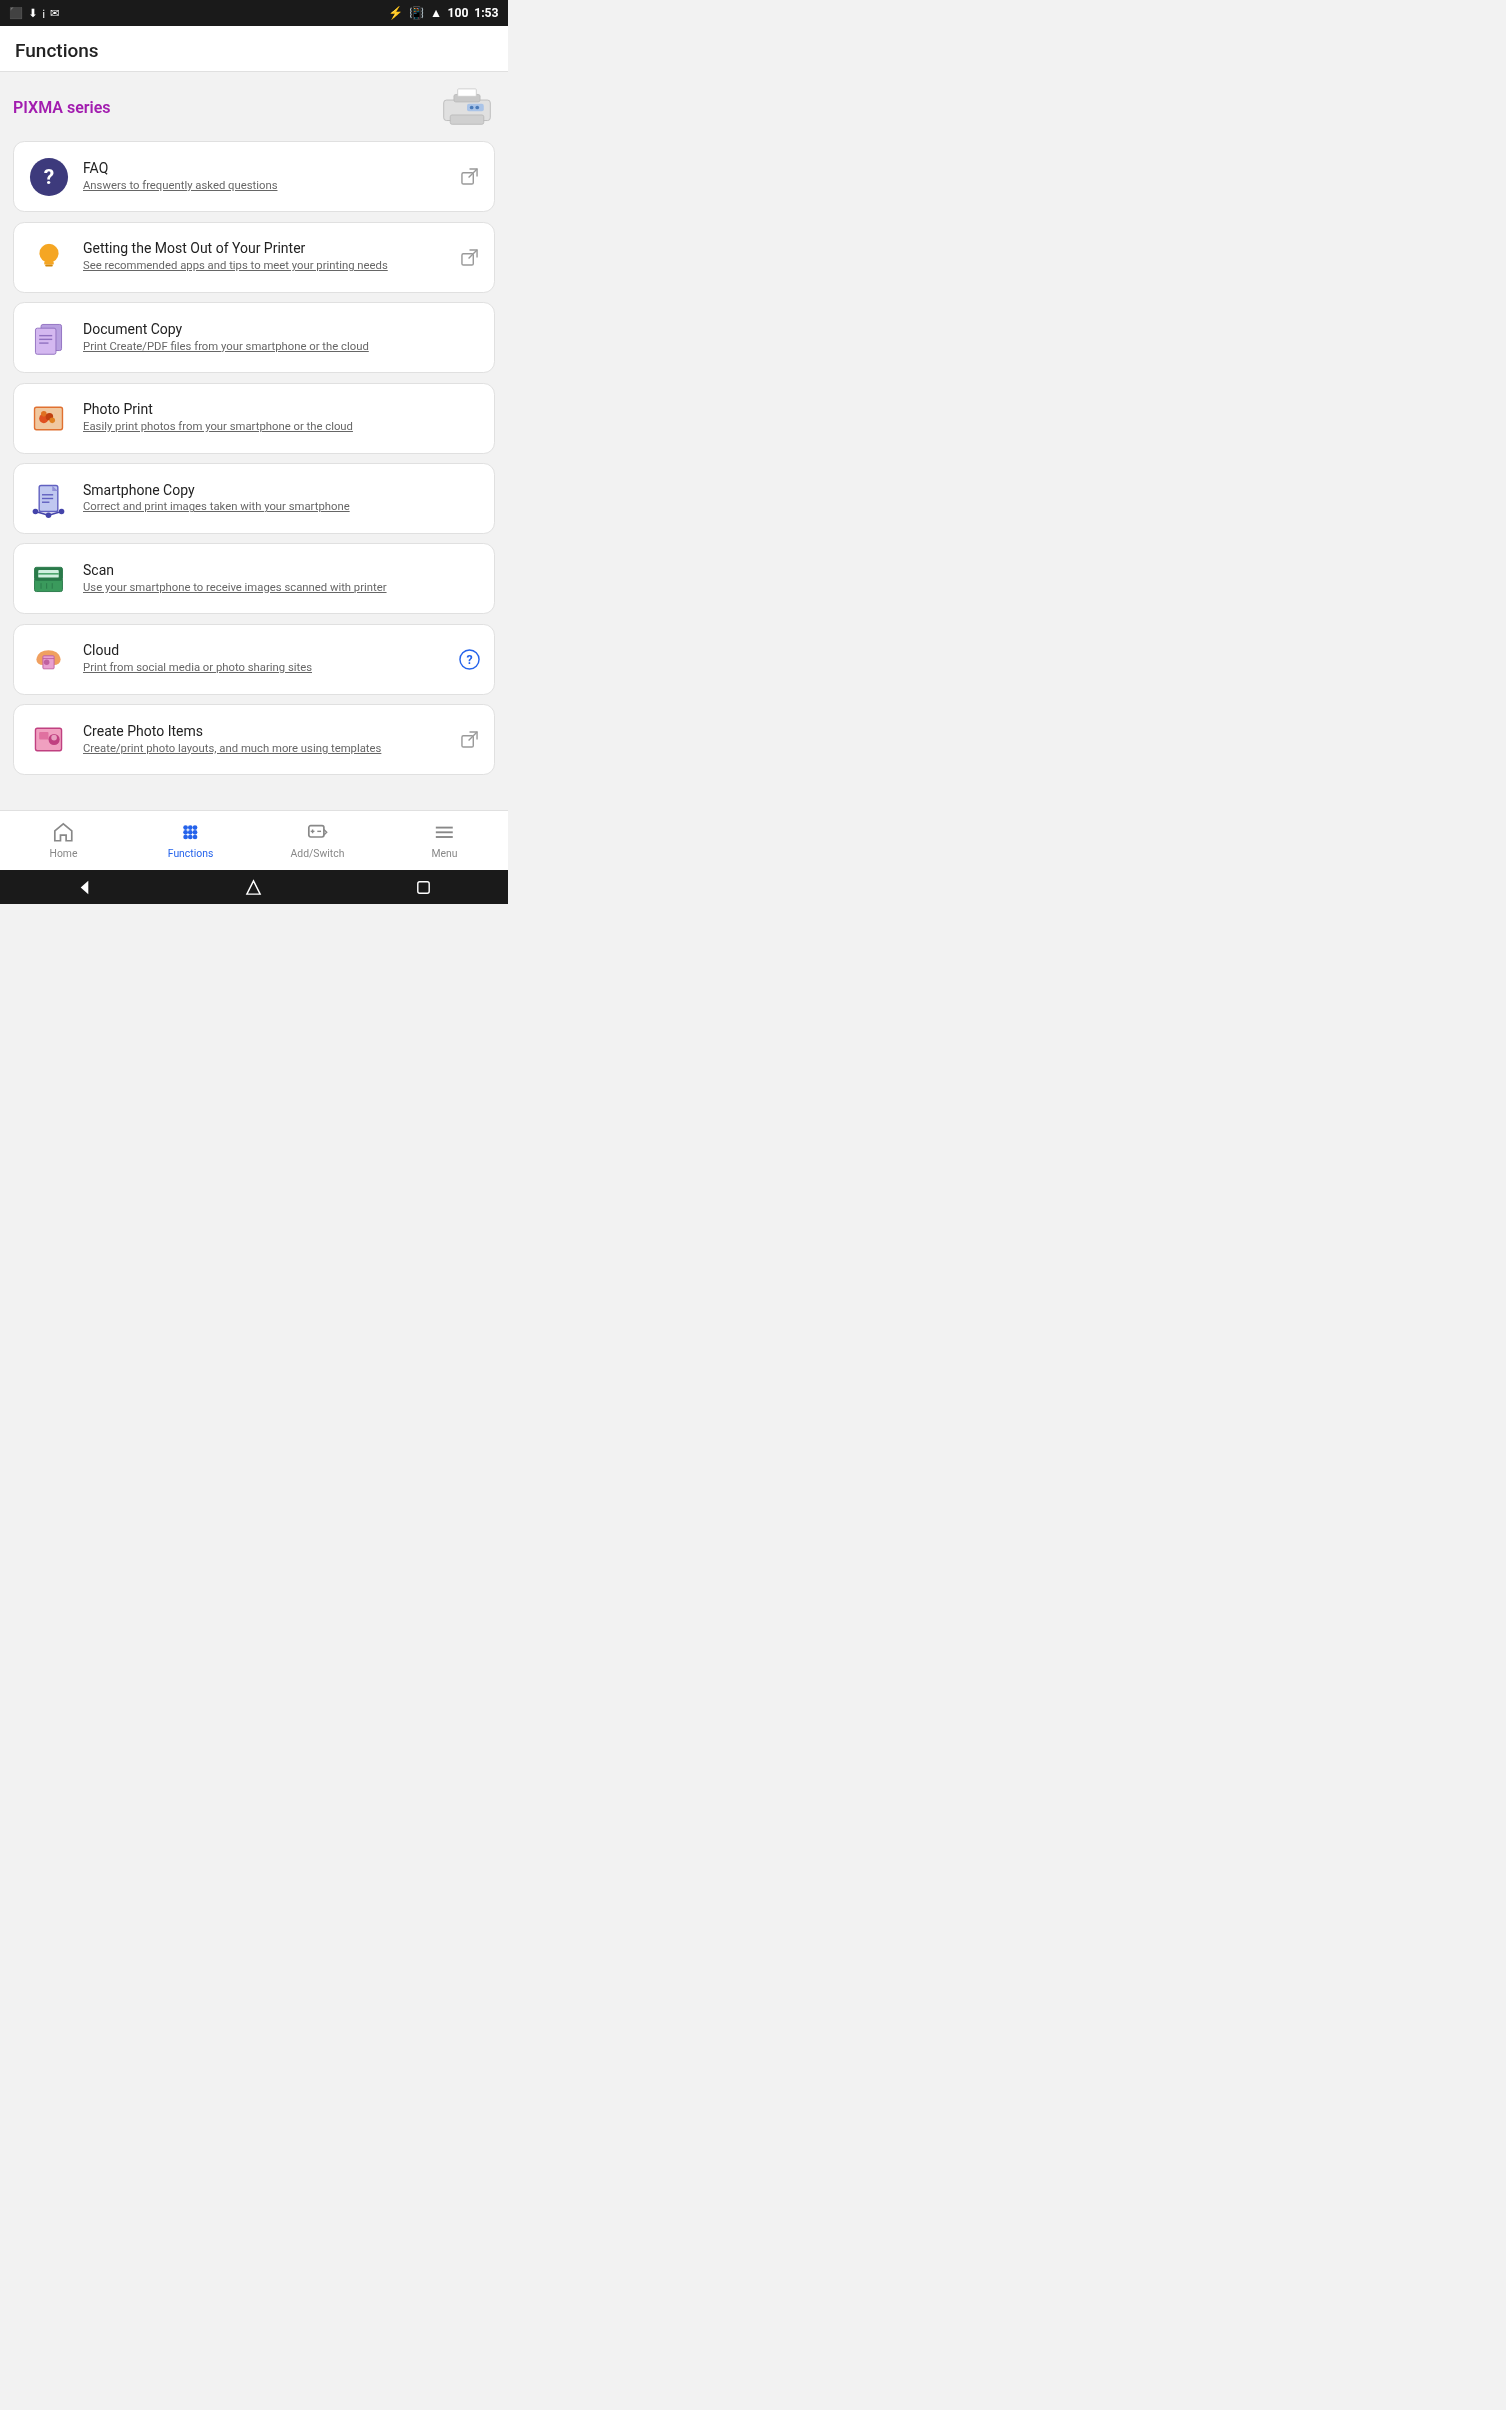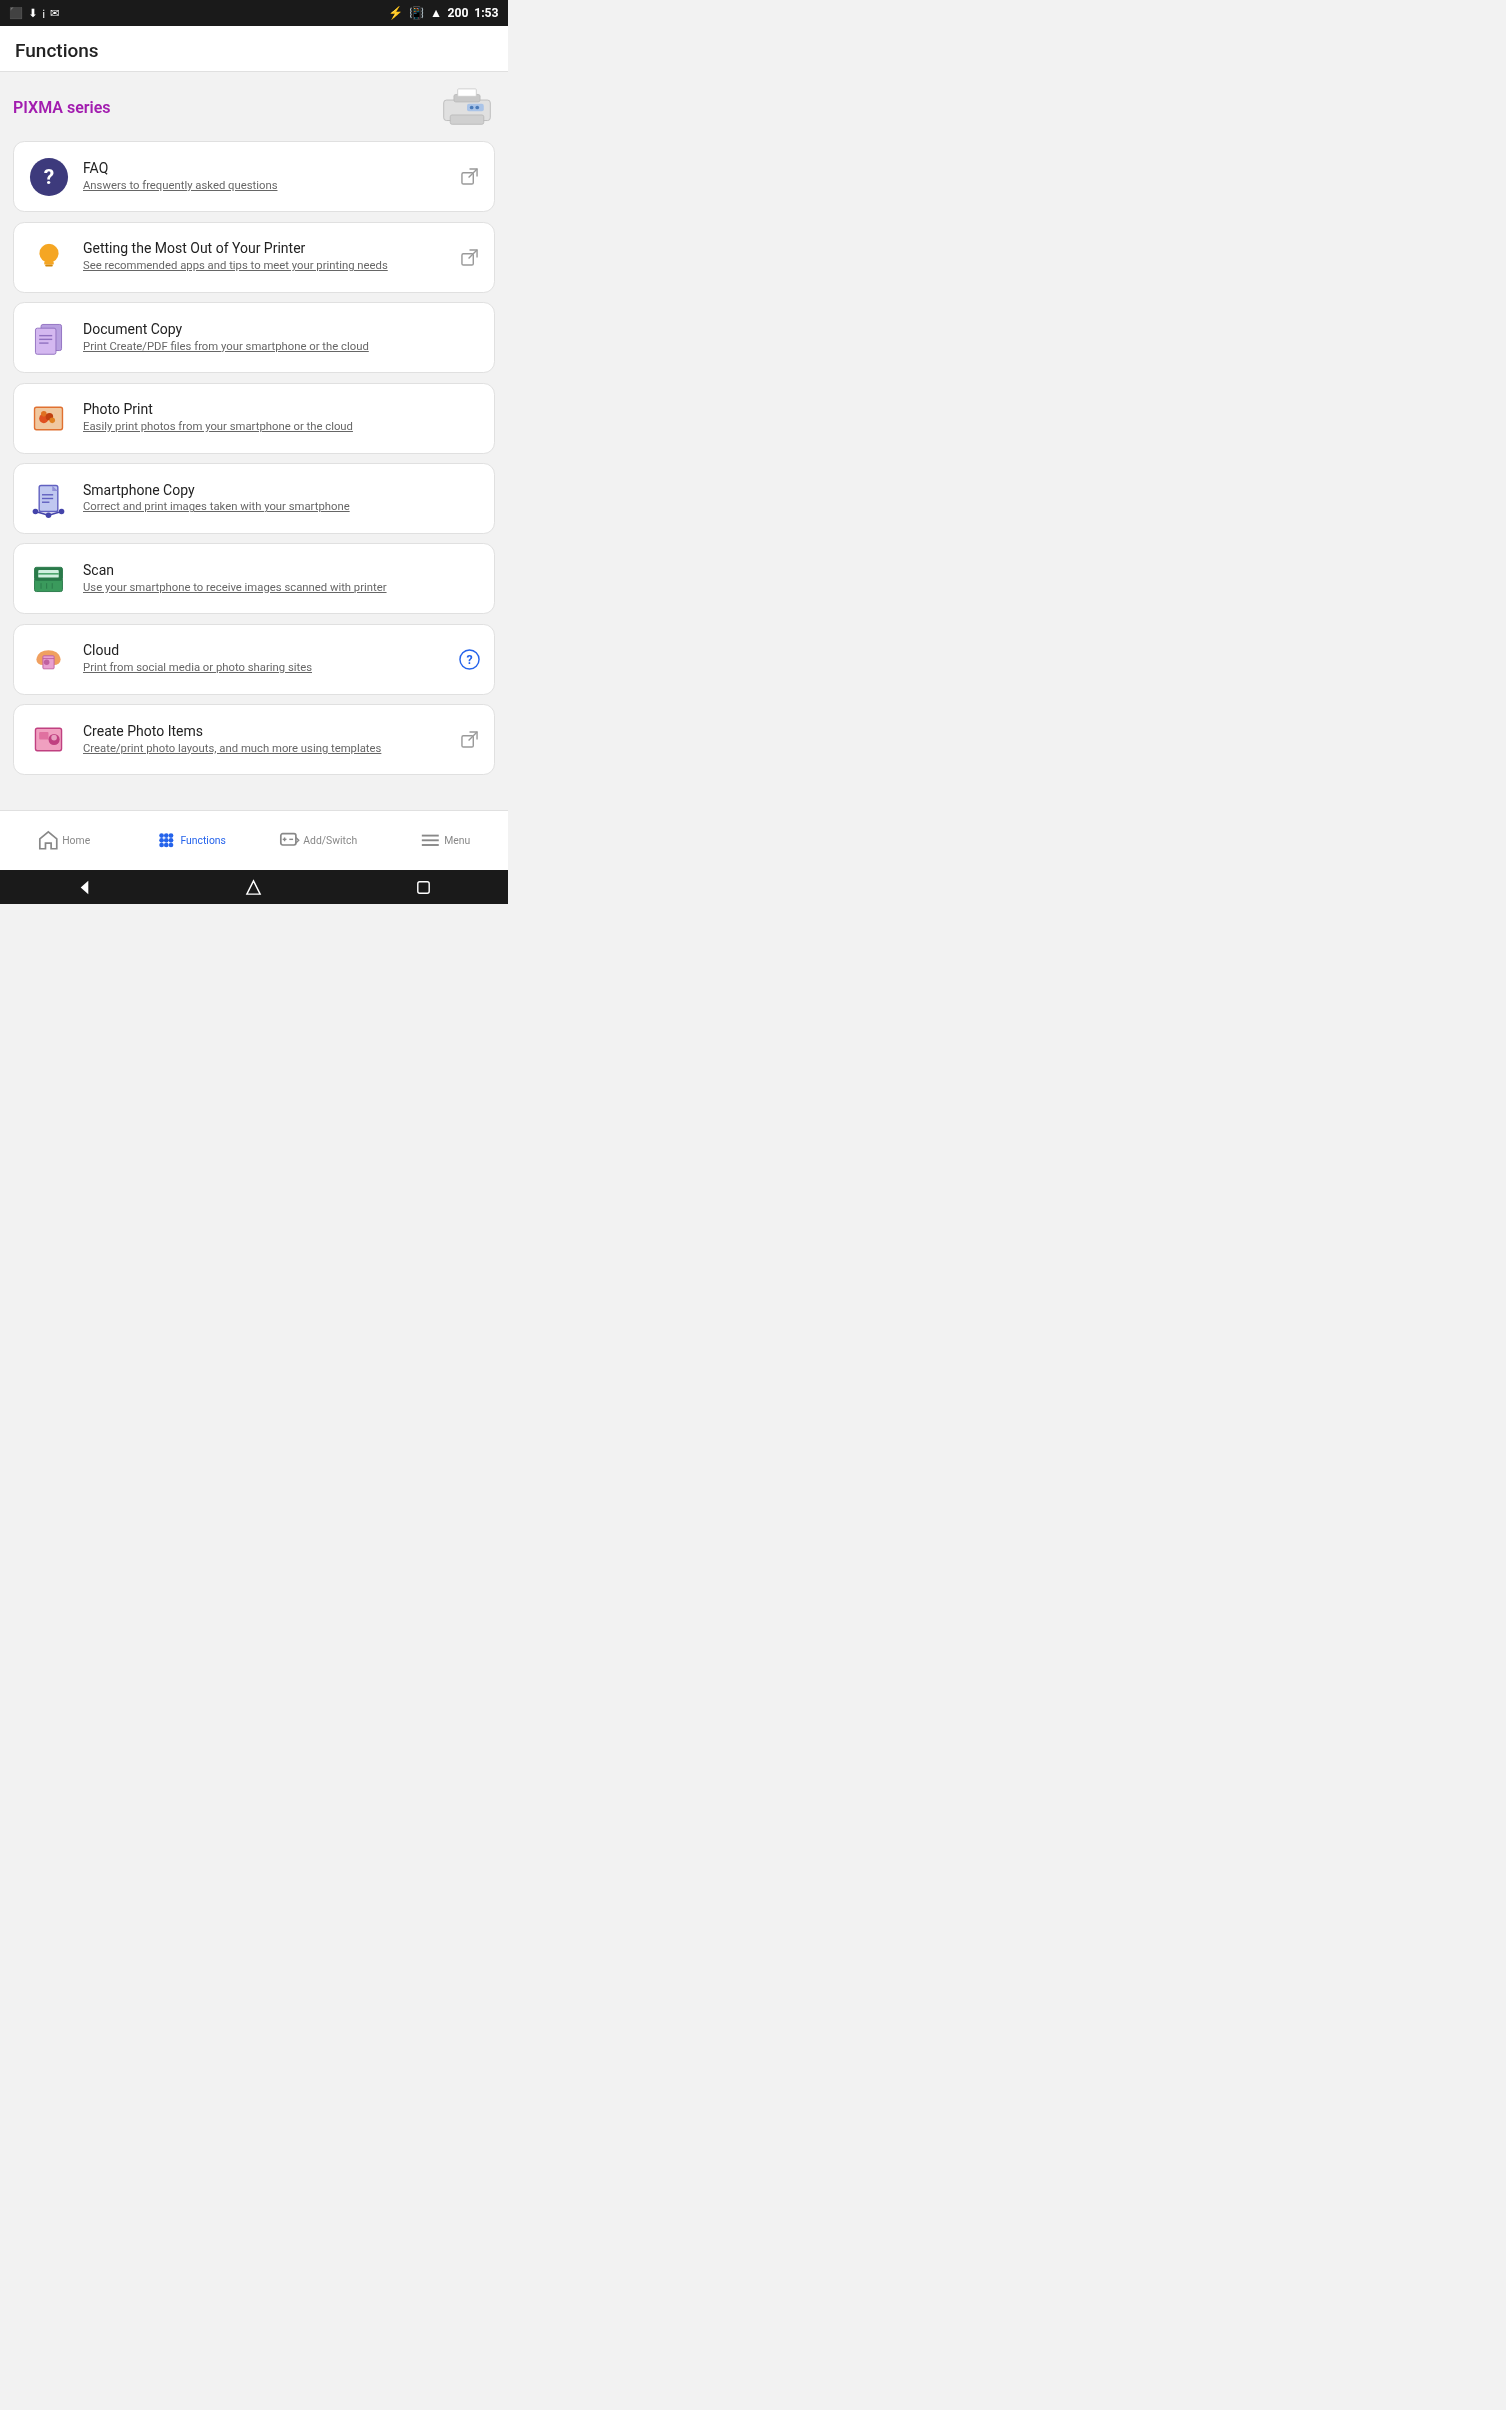--- a/index.html
+++ b/index.html
@@ -125,21 +125,21 @@
     .bottom-nav {
       background: #fff;
       border-top: 0.9px solid #e0e0e0;
       display: flex;
       height: 60px;
       flex-shrink: 0;
     }
     .nav-item {
       flex: 1;
       display: flex;
-      flex-direction: row;
+      flex-direction: column;
       align-items: center;
       justify-content: center;
       gap: 2.8px;
       cursor: pointer;
       color: #888;
       font-size: 10.4px;
     }
     .nav-item.active {
       color: #2563eb;
     }
@@ -176,21 +176,21 @@
   <div class="status-bar-left">
     <span>⬛</span>
     <span>⬇</span>
     <span>ℹ</span>
     <span>✉</span>
   </div>
   <div class="status-bar-right">
     <span>⚡</span>
     <span>📳</span>
     <span>▲</span>
-    <span>200</span>
+    <span>100</span>
     <span>1:53</span>
   </div>
 </div>
 
 <div class="page-header">
   <div class="page-title">Functions</div>
 </div>
 
 <div class="main-content">
 

